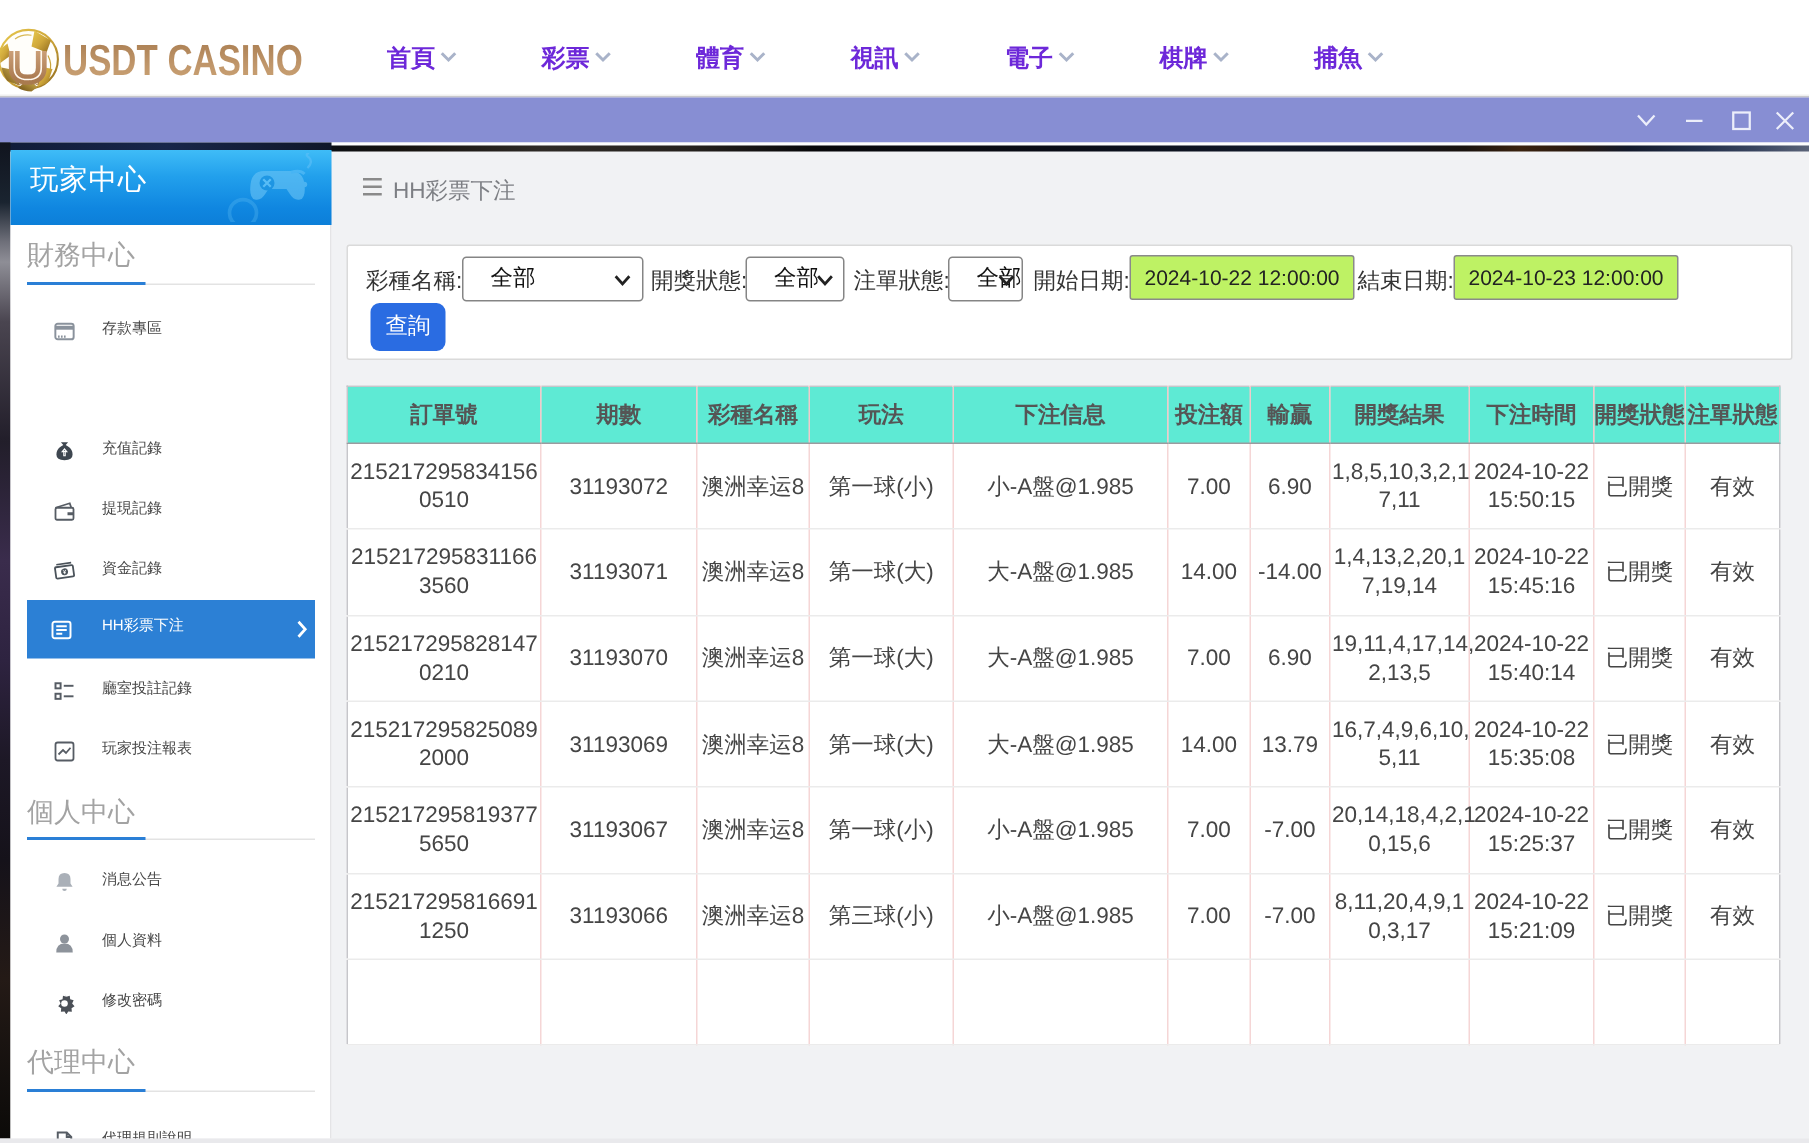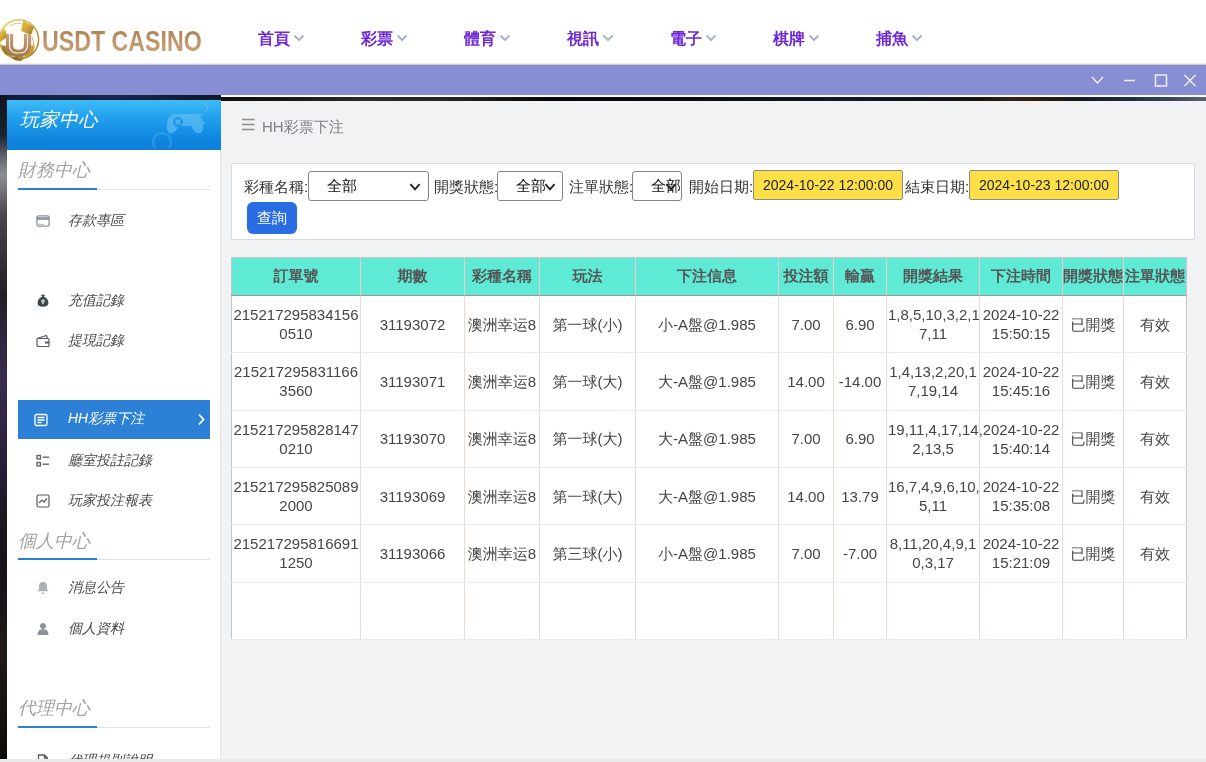--- a/index.html
+++ b/index.html
@@ -17,42 +17,42 @@
 
 
 #purplebar { left:0; top:65px; width:1206px; height:30px; background:#878ed3; }
 #whiteline { left:221px; top:95px; width:985px; height:2px; background:#fdfdfd; }
 #darkstrip { left:0; top:97px; width:1206px; height:4px;
   background:linear-gradient(90deg,#16264a 0%,#152243 8%,#0c0f14 18%,#16130f 22%,#2e2a26 30%,#26221e 38%,#08080a 45%,#0a0d16 58%,#111827 70%,#101522 76%,#1a130e 81%,#3a220e 84%,#2a1a10 87%,#141b2c 90%,#23304a 94%,#39455f 97%,#5a6378 100%); }
 #leftstrip { left:0; top:95px; width:7px; height:664px;
   background:linear-gradient(180deg,#10141e 0%,#1a2430 6%,#6f707a 10%,#8e8e96 12%,#4a4550 18%,#221e2a 30%,#3a2c4c 42%,#2e2340 52%,#1d1826 62%,#15121a 72%,#241a16 84%,#14100e 94%,#0c0a08 100%); }
 
 
-#sidebar { left:7px; top:101px; width:214px; height:658px; background:#fff; border-right:1px solid #e4e4e6;font-style:italic; }
+#sidebar { left:7px; top:101px; width:214px; height:658px; background:#fff; border-right:1px solid #e4e4e6; }
 #sbheader { left:0px; top:-1px; width:214px; height:50px; overflow:hidden;
   background:linear-gradient(180deg,#3fbcf7 0%,#22a0ec 35%,#0f86e0 78%,#0c7fd8 100%); }
 #sbtitle { left:13px; top:7px; color:#fff; font-size:19px; letter-spacing:0.5px; }
 #sbsub { left:14px; top:31px; color:#fff; font-size:8px; letter-spacing:0.9px;margin-top:40px; }
 .sechead { left:11px; font-size:18px; color:#a3a3a3; }
 .secline { left:11px; width:192px; height:1px; background:#e3e3e3; }
 .seclineblue { left:11px; width:79px; height:2px; background:#2a7fd6; }
 .mitem { left:0; width:214px; height:40px; }
 .mico { position:absolute; left:29px; top:13px; width:14px; height:14px; }
-.mtxt { position:absolute; left:61px; top:11px; font-size:14px; color:#474747; }
+.mtxt { position:absolute; left:61px; top:11px; font-size:10px; color:#474747; }
 #active { left:11px; top:299px; width:192px; height:39px; background:#2c80d5; }
 #active .mtxt { color:#fff; left:50px; top:10px; }
 #active .mico { left:16px; top:13px; }
 
 
 #crumbtxt { left:262px; top:118px; font-size:15px; color:#7d7f84; }
 
 #filter { left:231px; top:163px; width:964px; height:77px; background:#fff; border:1px solid #dadada; border-radius:2px; }
 .flabel { top:14px; font-size:15px; color:#333; }
 .fsel { top:7px; height:30px; border:1px solid #858585; border-radius:3px; background:#fff; font-size:15px; color:#111; padding-left:18px; line-height:28px; }
-.finput { top:6px; height:30px; border:1px solid #8a8a8a; border-radius:2px; background:#fde047; font-size:14px; color:#222; padding-left:9px; line-height:28px; white-space:nowrap; overflow:hidden; }
+.finput { top:6px; height:30px; border:1px solid #8a8a8a; border-radius:2px; background:#bef264; font-size:14px; color:#222; padding-left:9px; line-height:28px; white-space:nowrap; overflow:hidden; }
 #btn { left:15px; top:38px; width:50px; height:32px; background:#2a6ce2; border-radius:6px; color:#fff; font-size:15px; text-align:center; line-height:32px; }
 
 
 #tbl { position:absolute; left:231px; top:257px; width:955px; border-collapse:collapse; table-layout:fixed; background:#fff; border:1px solid #c6c6ca; }
 #tbl th { height:38px; background:#5eead4; border-right:1px solid #f0caca; border-bottom:1px solid #9b9b9f; font-size:15px; font-weight:bold; color:#555; text-align:center; }
 #tbl td { height:57.33px; border-right:1px solid #f5d6d6; border-bottom:1px solid #ebebeb; font-size:15px; color:#454545; text-align:center; line-height:19px; padding:0 1px; }
 #tbl th:last-child, #tbl td:last-child { border-right:none; }
 
 #bottombar { left:0; top:759px; width:1206px; height:3px; background:#e9e9ec; z-index:40; }
 </style>
@@ -179,20 +179,31 @@
   <div class="abs mitem" style="top:220px;">
     <svg class="mico" viewBox="0 0 14 14">
         <g fill="none" stroke="#565c64" stroke-width="1.2">
           <path d="M1 4.5 L10.5 1.5 L11.5 4.5"></path>
           <rect x="1" y="4.5" width="12" height="8" rx="1"></rect>
           <path d="M9 8.5 h4" stroke-width="2"></path>
         </g>
       </svg>
     <div class="mtxt">提現記錄</div>
   </div>
+  <div class="abs mitem" style="top:260px;">
+    <svg class="mico" viewBox="0 0 14 14">
+        <g transform="rotate(-8 7 7)">
+          <rect x="1" y="3.4" width="12" height="7.6" rx="0.8" fill="none" stroke="#4a525a" stroke-width="1.2"></rect>
+          <circle cx="7" cy="7.2" r="2.3" fill="#4a525a"></circle>
+          <path d="M6 6 l1 1.2 l1 -1.2 M7 7.2 v1.6 M6.2 7.6 h1.6" stroke="#fff" stroke-width="0.6" fill="none"></path>
+          <path d="M2.2 1.8 l10 0" stroke="#4a525a" stroke-width="1.1"></path>
+        </g>
+      </svg>
+    <div class="mtxt">資金記錄</div>
+  </div>
   <div class="abs" id="active">
     <svg class="mico" viewBox="0 0 14 14">
         <g fill="none" stroke="#fff" stroke-width="1.3">
           <rect x="1" y="1.5" width="12" height="11" rx="1.5"></rect>
           <path d="M3.5 4.5 h7 M3.5 7 h7 M3.5 9.5 h4"></path>
         </g>
       </svg>
     <div class="mtxt">HH彩票下注</div>
     <svg style="position:absolute; left:180px; top:13px;" width="7" height="13" viewBox="0 0 7 13">
         <path d="M1 1.5 L5.5 6.5 L1 11.5" fill="none" stroke="#fff" stroke-width="1.8"></path>
@@ -229,20 +240,27 @@
         <path d="M5.5 11.5 a1.5 1.5 0 0 0 3 0 Z" fill="#aab0b8"></path>
       </svg>
     <div class="mtxt">消息公告</div>
   </div>
   <div class="abs mitem" style="top:508px;">
     <svg class="mico" viewBox="0 0 14 14">
         <circle cx="7" cy="4" r="3" fill="#8d939b"></circle>
         <path d="M1.5 13 q0 -6 5.5 -6 q5.5 0 5.5 6 Z" fill="#8d939b"></path>
       </svg>
     <div class="mtxt">個人資料</div>
+  </div>
+  <div class="abs mitem" style="top:548px;">
+    <svg class="mico" viewBox="0 0 14 14">
+        <path d="M7 0.5 l1.2 2 l2.3 -0.6 l0.3 2.3 l2.3 0.6 l-1 2.2 l1.6 1.8 l-2 1.3 l0.2 2.4 l-2.4 -0.2 l-1.3 2 l-1.2 -2 l-2.4 0.2 l0.2 -2.4 l-2 -1.3 l1.6 -1.8 l-1 -2.2 l2.3 -0.6 l0.3 -2.3 l2.3 0.6 Z" fill="#4b5057"></path>
+        <circle cx="7" cy="7" r="2.2" fill="#fff"></circle>
+      </svg>
+    <div class="mtxt">修改密碼</div>
   </div>
 
   <div class="abs sechead" style="top:595px;">代理中心</div>
   <div class="abs secline" style="top:626px;"></div>
   <div class="abs seclineblue" style="top:625px;"></div>
 
   <div class="abs mitem" style="top:640px;">
     <svg class="mico" viewBox="0 0 14 14">
         <path d="M2.5 1 h6 l3 3 v9 h-9 Z M8.5 1 v3 h3" fill="none" stroke="#565c64" stroke-width="1.3"></path>
       </svg>
@@ -353,20 +371,33 @@
         <td>第一球(大)</td>
         <td>大-A盤@1.985</td>
         <td>14.00</td>
         <td>13.79</td>
         <td>16,7,4,9,6,10,<br>5,11</td>
         <td>2024-10-22<br>15:35:08</td>
         <td>已開獎</td>
         <td>有效</td>
       </tr>
     <tr>
+        <td>215217295819377<br>5650</td>
+        <td>31193067</td>
+        <td>澳洲幸运8</td>
+        <td>第一球(小)</td>
+        <td>小-A盤@1.985</td>
+        <td>7.00</td>
+        <td>-7.00</td>
+        <td>20,14,18,4,2,1<br>0,15,6</td>
+        <td>2024-10-22<br>15:25:37</td>
+        <td>已開獎</td>
+        <td>有效</td>
+      </tr>
+    <tr>
         <td>215217295816691<br>1250</td>
         <td>31193066</td>
         <td>澳洲幸运8</td>
         <td>第三球(小)</td>
         <td>小-A盤@1.985</td>
         <td>7.00</td>
         <td>-7.00</td>
         <td>8,11,20,4,9,1<br>0,3,17</td>
         <td>2024-10-22<br>15:21:09</td>
         <td>已開獎</td>

